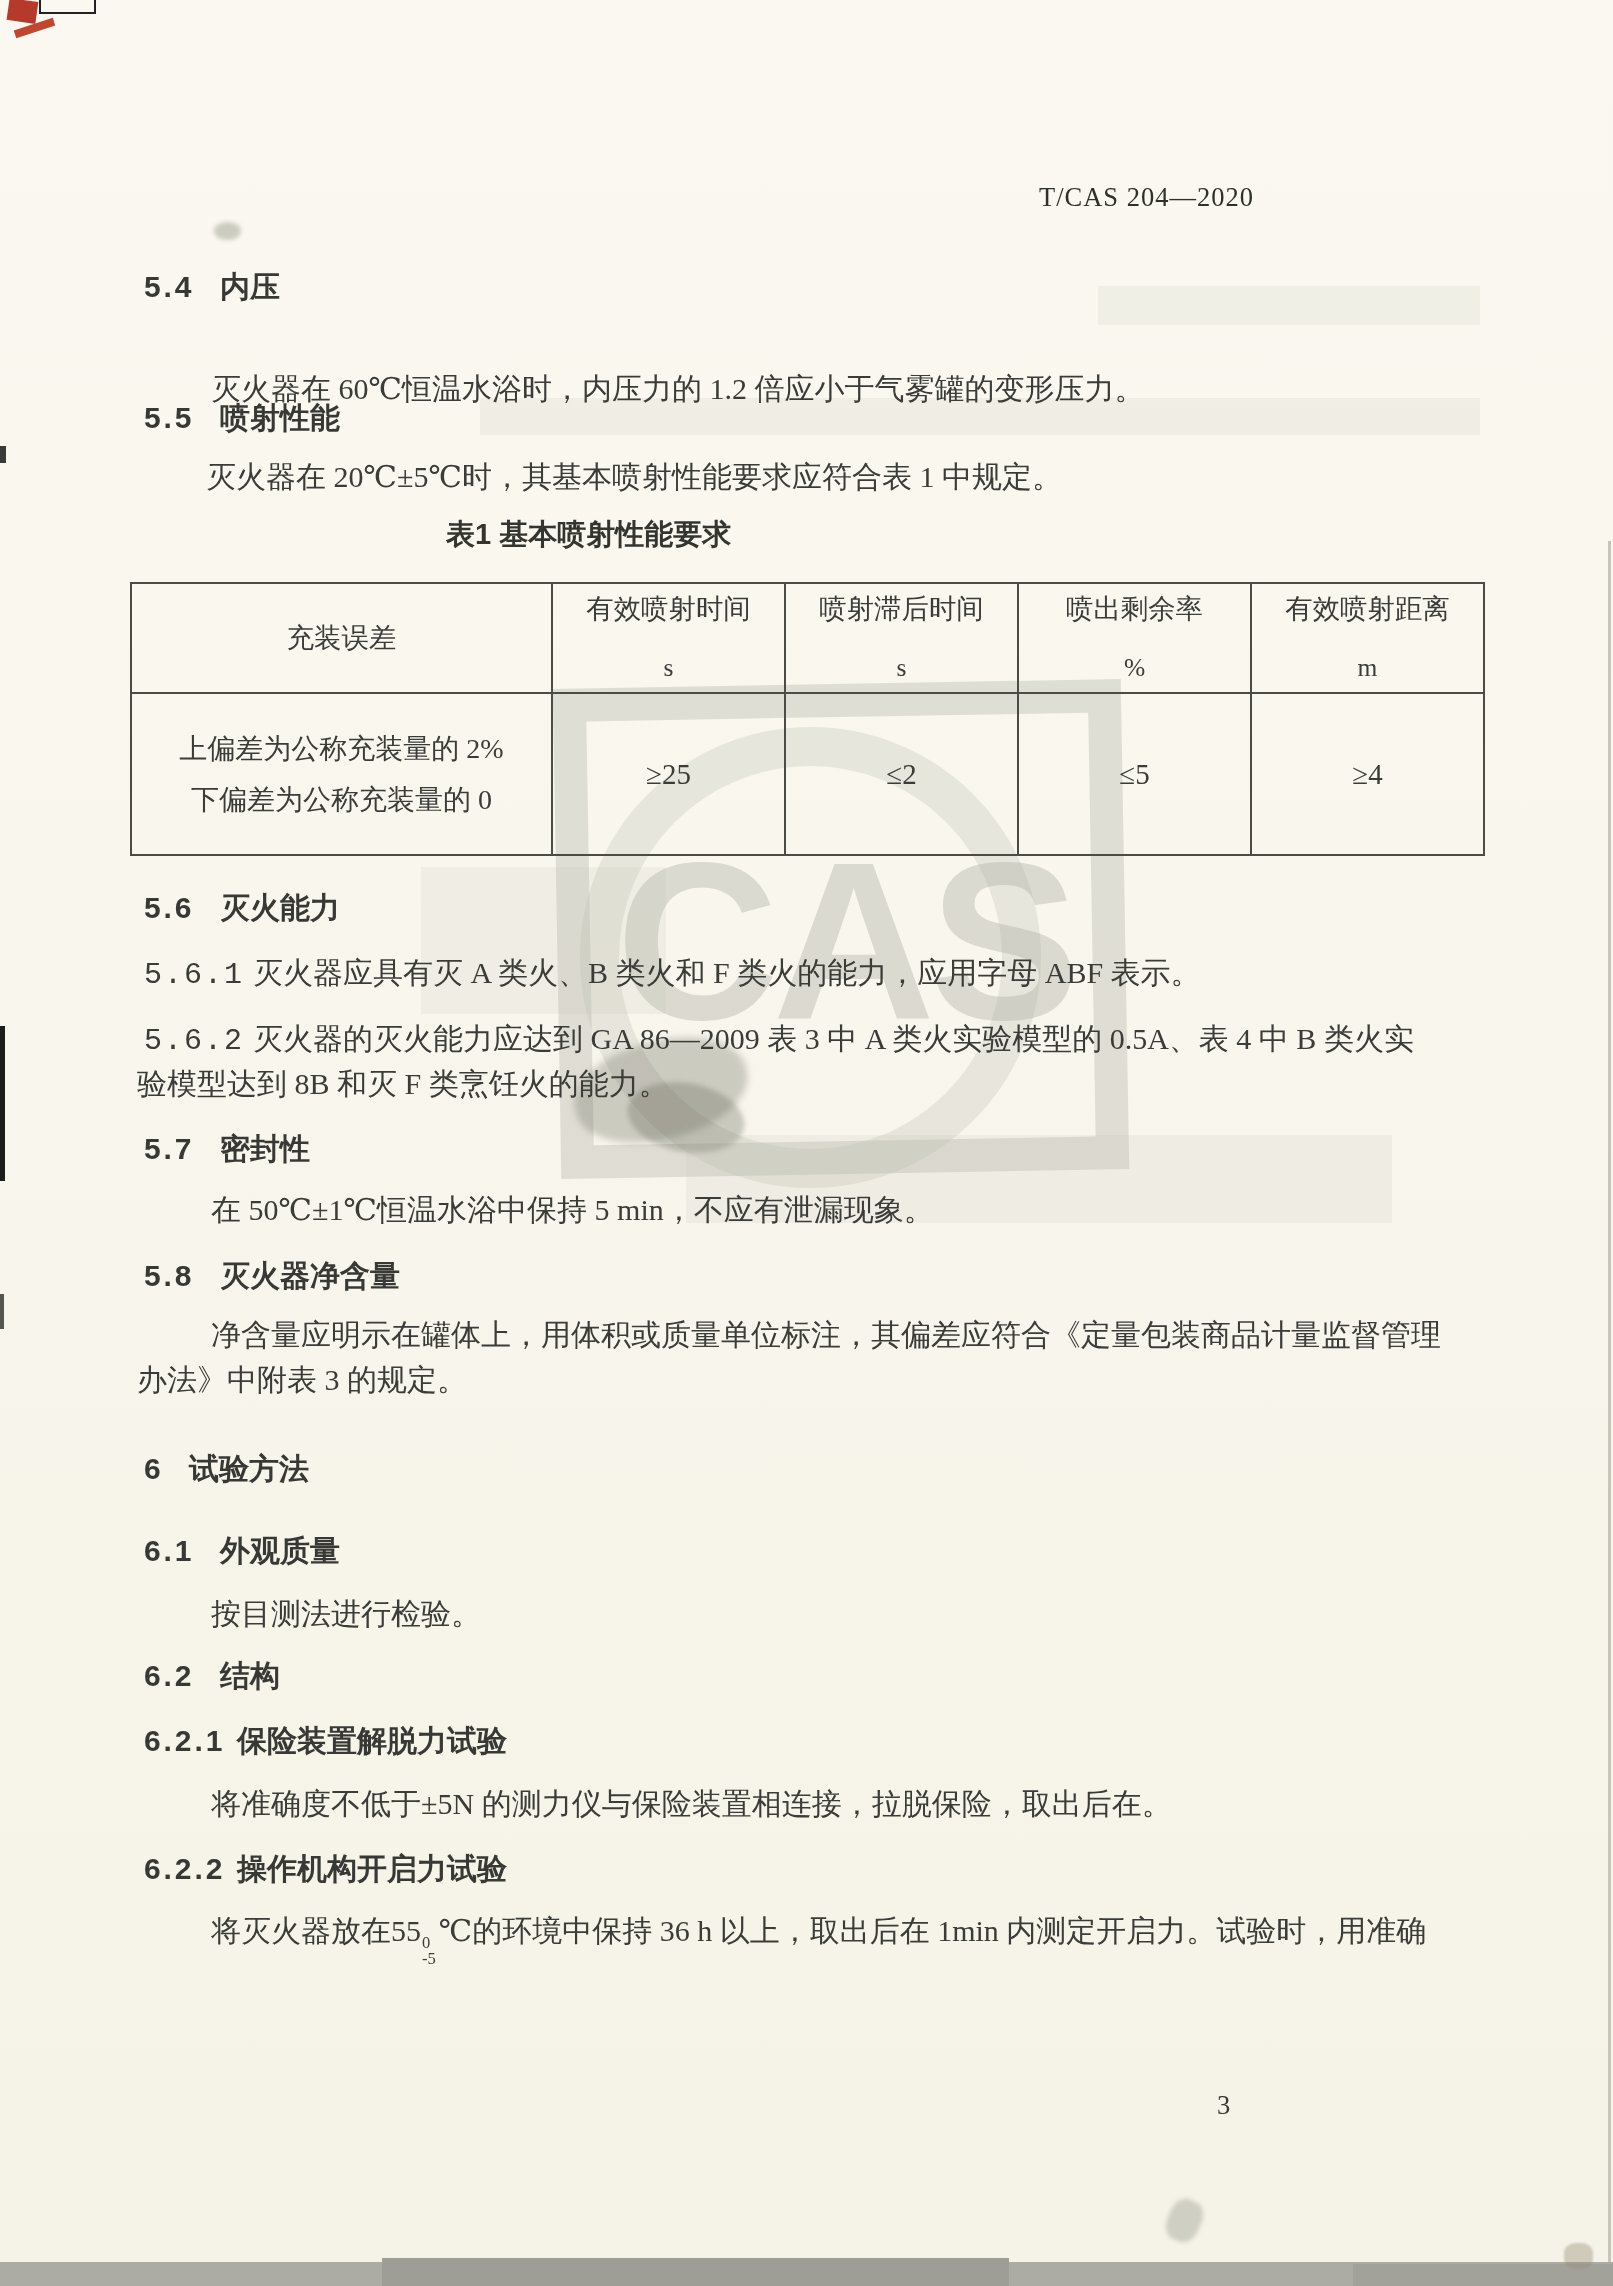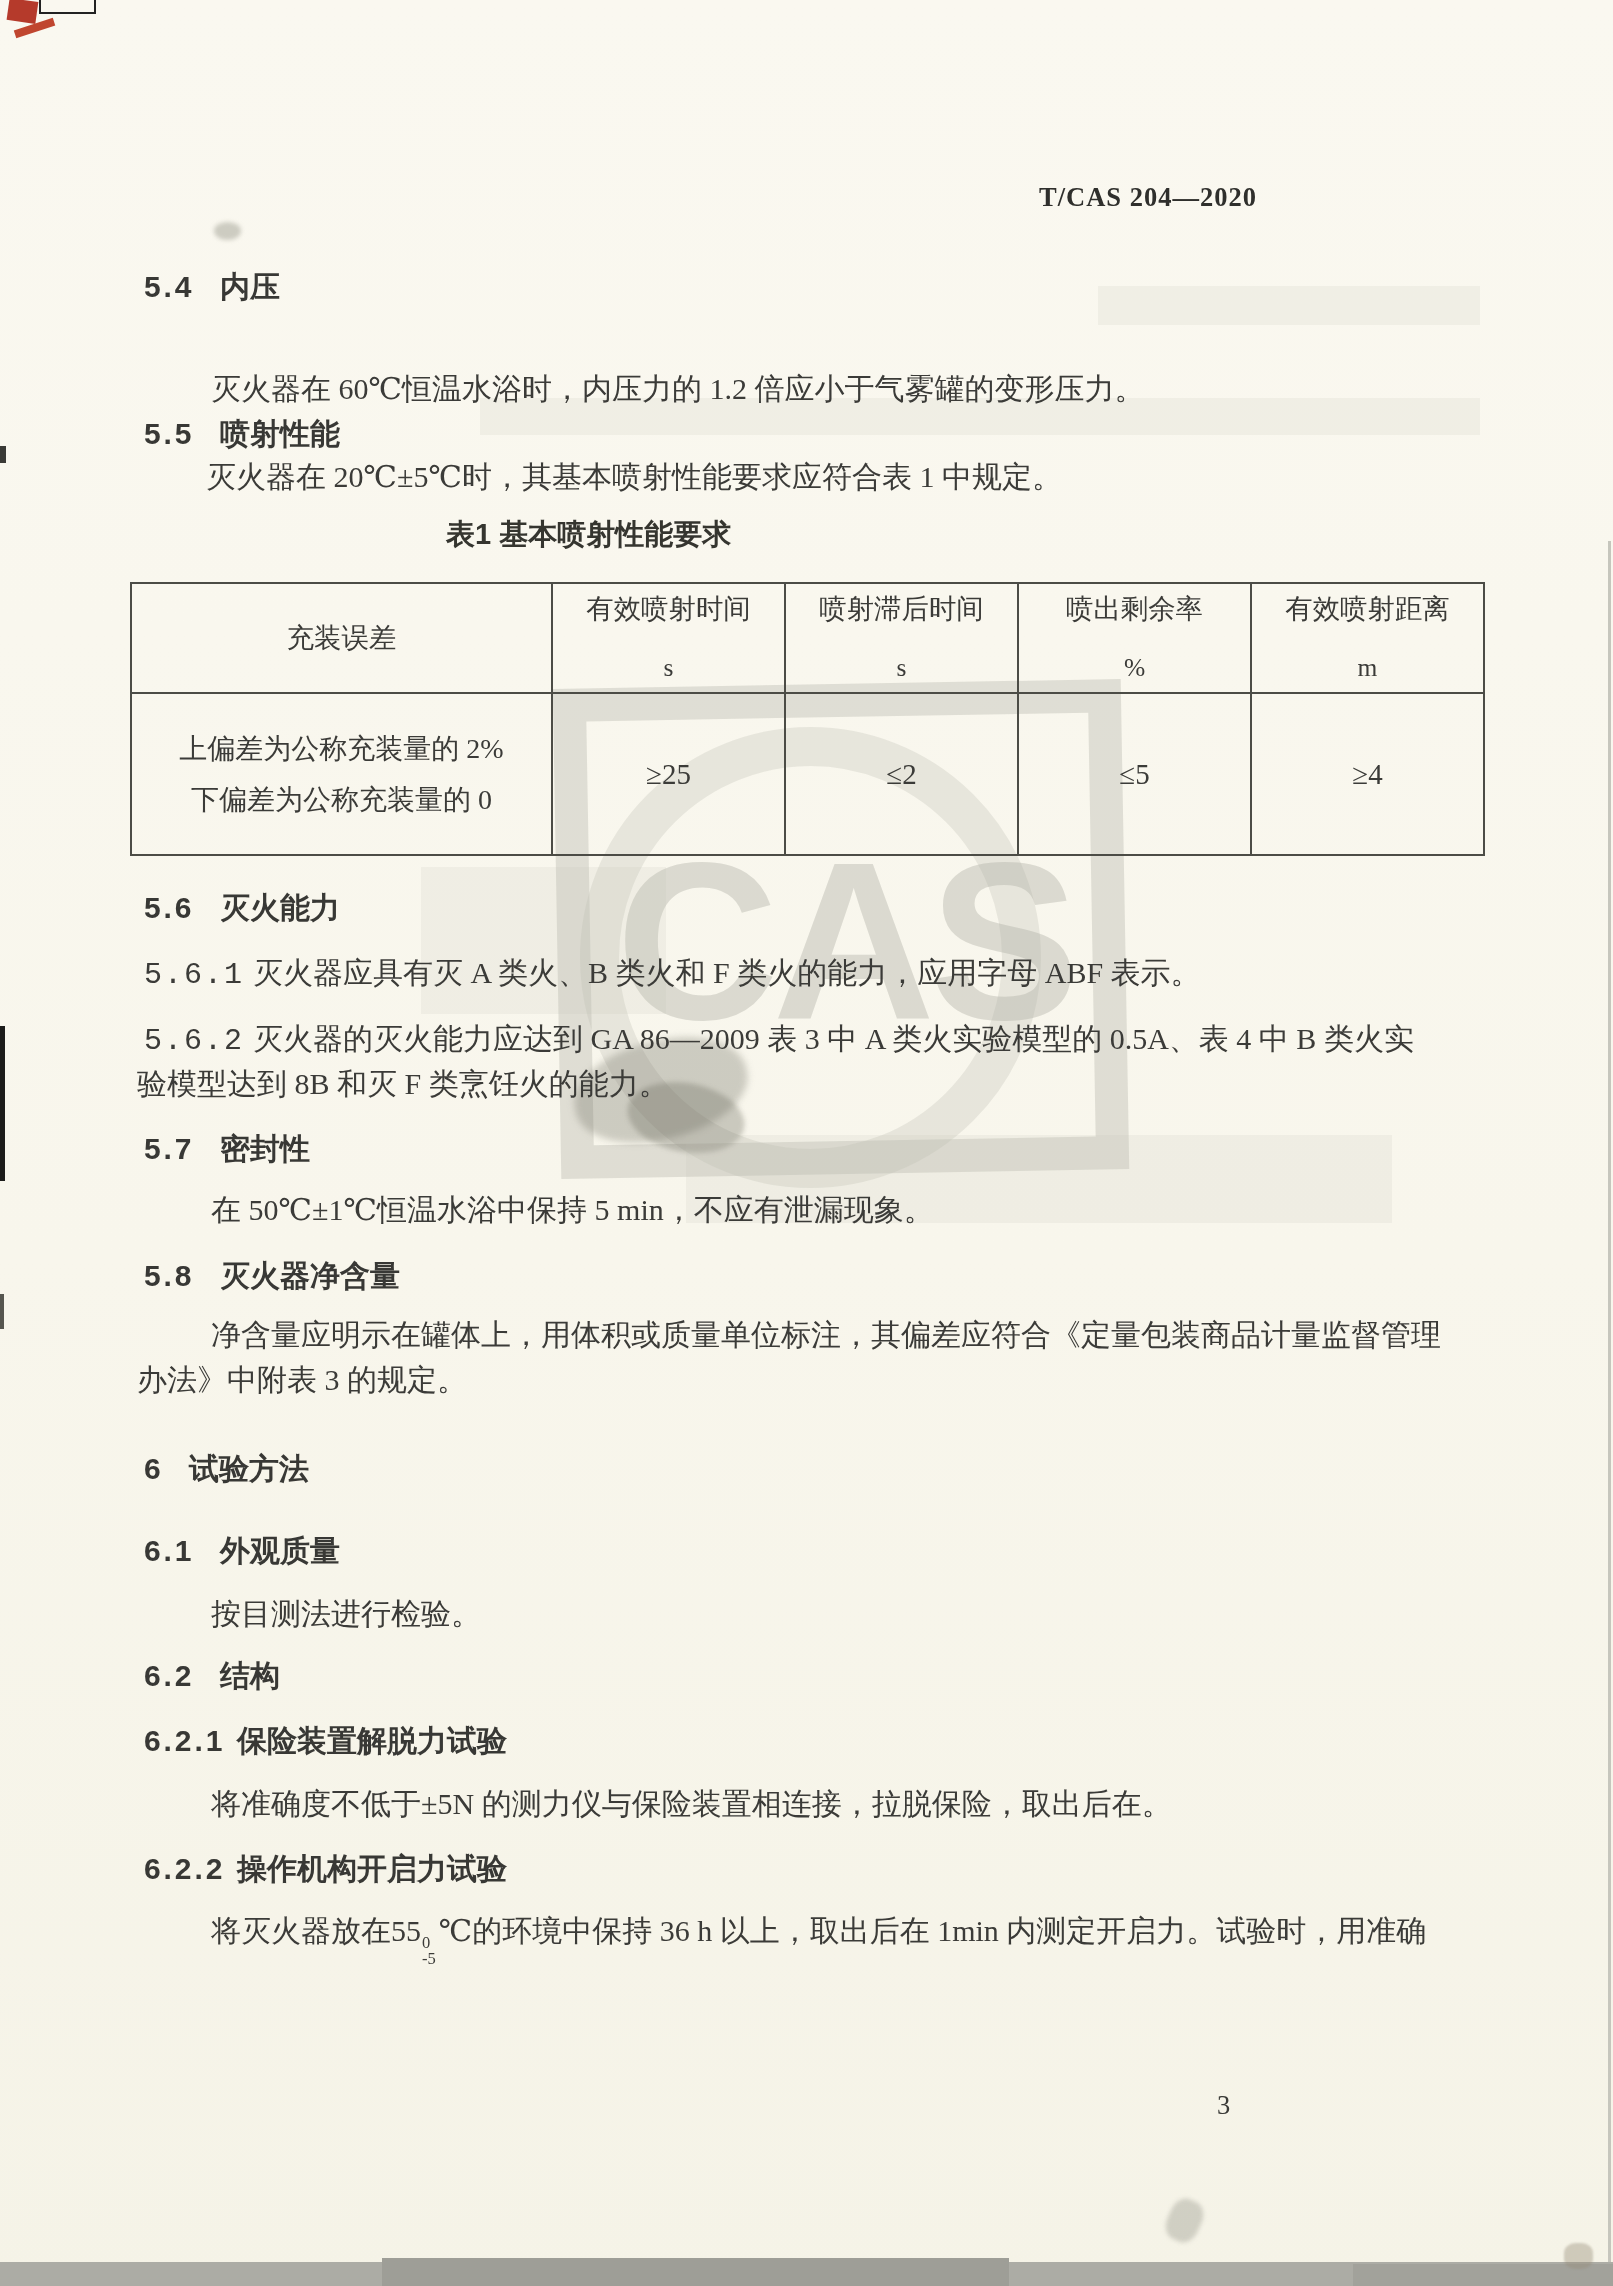--- a/index.html
+++ b/index.html
@@ -4,21 +4,21 @@
 <style>
   * { margin:0; padding:0; box-sizing:border-box; }
   html,body { background:#ffffff; }
   .page {
     position:relative; width:1613px; height:2287px; overflow:hidden;
     background:linear-gradient(180deg,#faf8f0 0%,#f8f6ec 55%,#f5f3e7 100%);
     font-family:"Liberation Serif","DejaVu Serif",serif;
     color:#3b3b38;
   }
   .abs { position:absolute; }
-  .doc-header { font-weight:bold; font-size:26.5px; letter-spacing:1px; color:#2f2f2c; }
+  .doc-header { font-weight:normal; font-size:26.5px; letter-spacing:1px; color:#2f2f2c; }
   .heading { font-family:"Liberation Sans","DejaVu Sans",sans-serif; font-weight:bold; font-size:30px; color:#383835; white-space:nowrap; }
   .heading .no { letter-spacing:2.9px; margin-right:25.5px; }
   .heading.tight .no { margin-right:11.8px; }
   .body-text { font-size:30px; white-space:nowrap; color:#3b3b38; }
   .body-text .para-no { letter-spacing:2px; margin-right:9px;font-family:Liberation Mono, monospace; }
   .caption { font-family:"Liberation Sans","DejaVu Sans",sans-serif; font-weight:bold; font-size:29px; color:#35352f; white-space:nowrap; }
   table.t1 { border-collapse:collapse; table-layout:fixed; width:1355px; background:transparent; }
   table.t1 th, table.t1 td { border:2px solid #4c4c46; font-weight:normal; text-align:center; vertical-align:middle; }
   table.t1 { border:2.9px solid #3d3d38; }
   .th-name { font-size:27.4px; margin-top:5.9px; }
@@ -74,21 +74,21 @@
   <div class="abs streak" style="left:686px; top:1135px; width:706px; height:88px;"></div>
   <div class="abs streak" style="left:421px; top:867px; width:245px; height:147px;"></div>
 
   <div class="abs doc-header" style="left:1039px; top:182px;">T/CAS 204—2020</div>
 
   <div class="abs heading" style="left:144px; top:267px;">
     <span class="no">5.4</span><span>内压</span>
   </div>
   <div class="abs body-text" style="left:211px; top:329px;margin-top:40px;">灭火器在 60℃恒温水浴时，内压力的 1.2 倍应小于气雾罐的变形压力。</div>
 
-  <div class="abs heading" style="left:144px; top:414px;">
+  <div class="abs heading" style="left:144px; top:398px;">
     <span class="no">5.5</span><span>喷射性能</span>
   </div>
   <div class="abs body-text" style="left:206px; top:457px;">灭火器在 20℃±5℃时，其基本喷射性能要求应符合表 1 中规定。</div>
 
   <div class="abs caption" style="left:446px; top:515px;">表1 基本喷射性能要求</div>
 
   <table class="t1 abs" style="left:130px; top:582px;">
     <colgroup>
       <col style="width:421px">
         <col style="width:233px">

